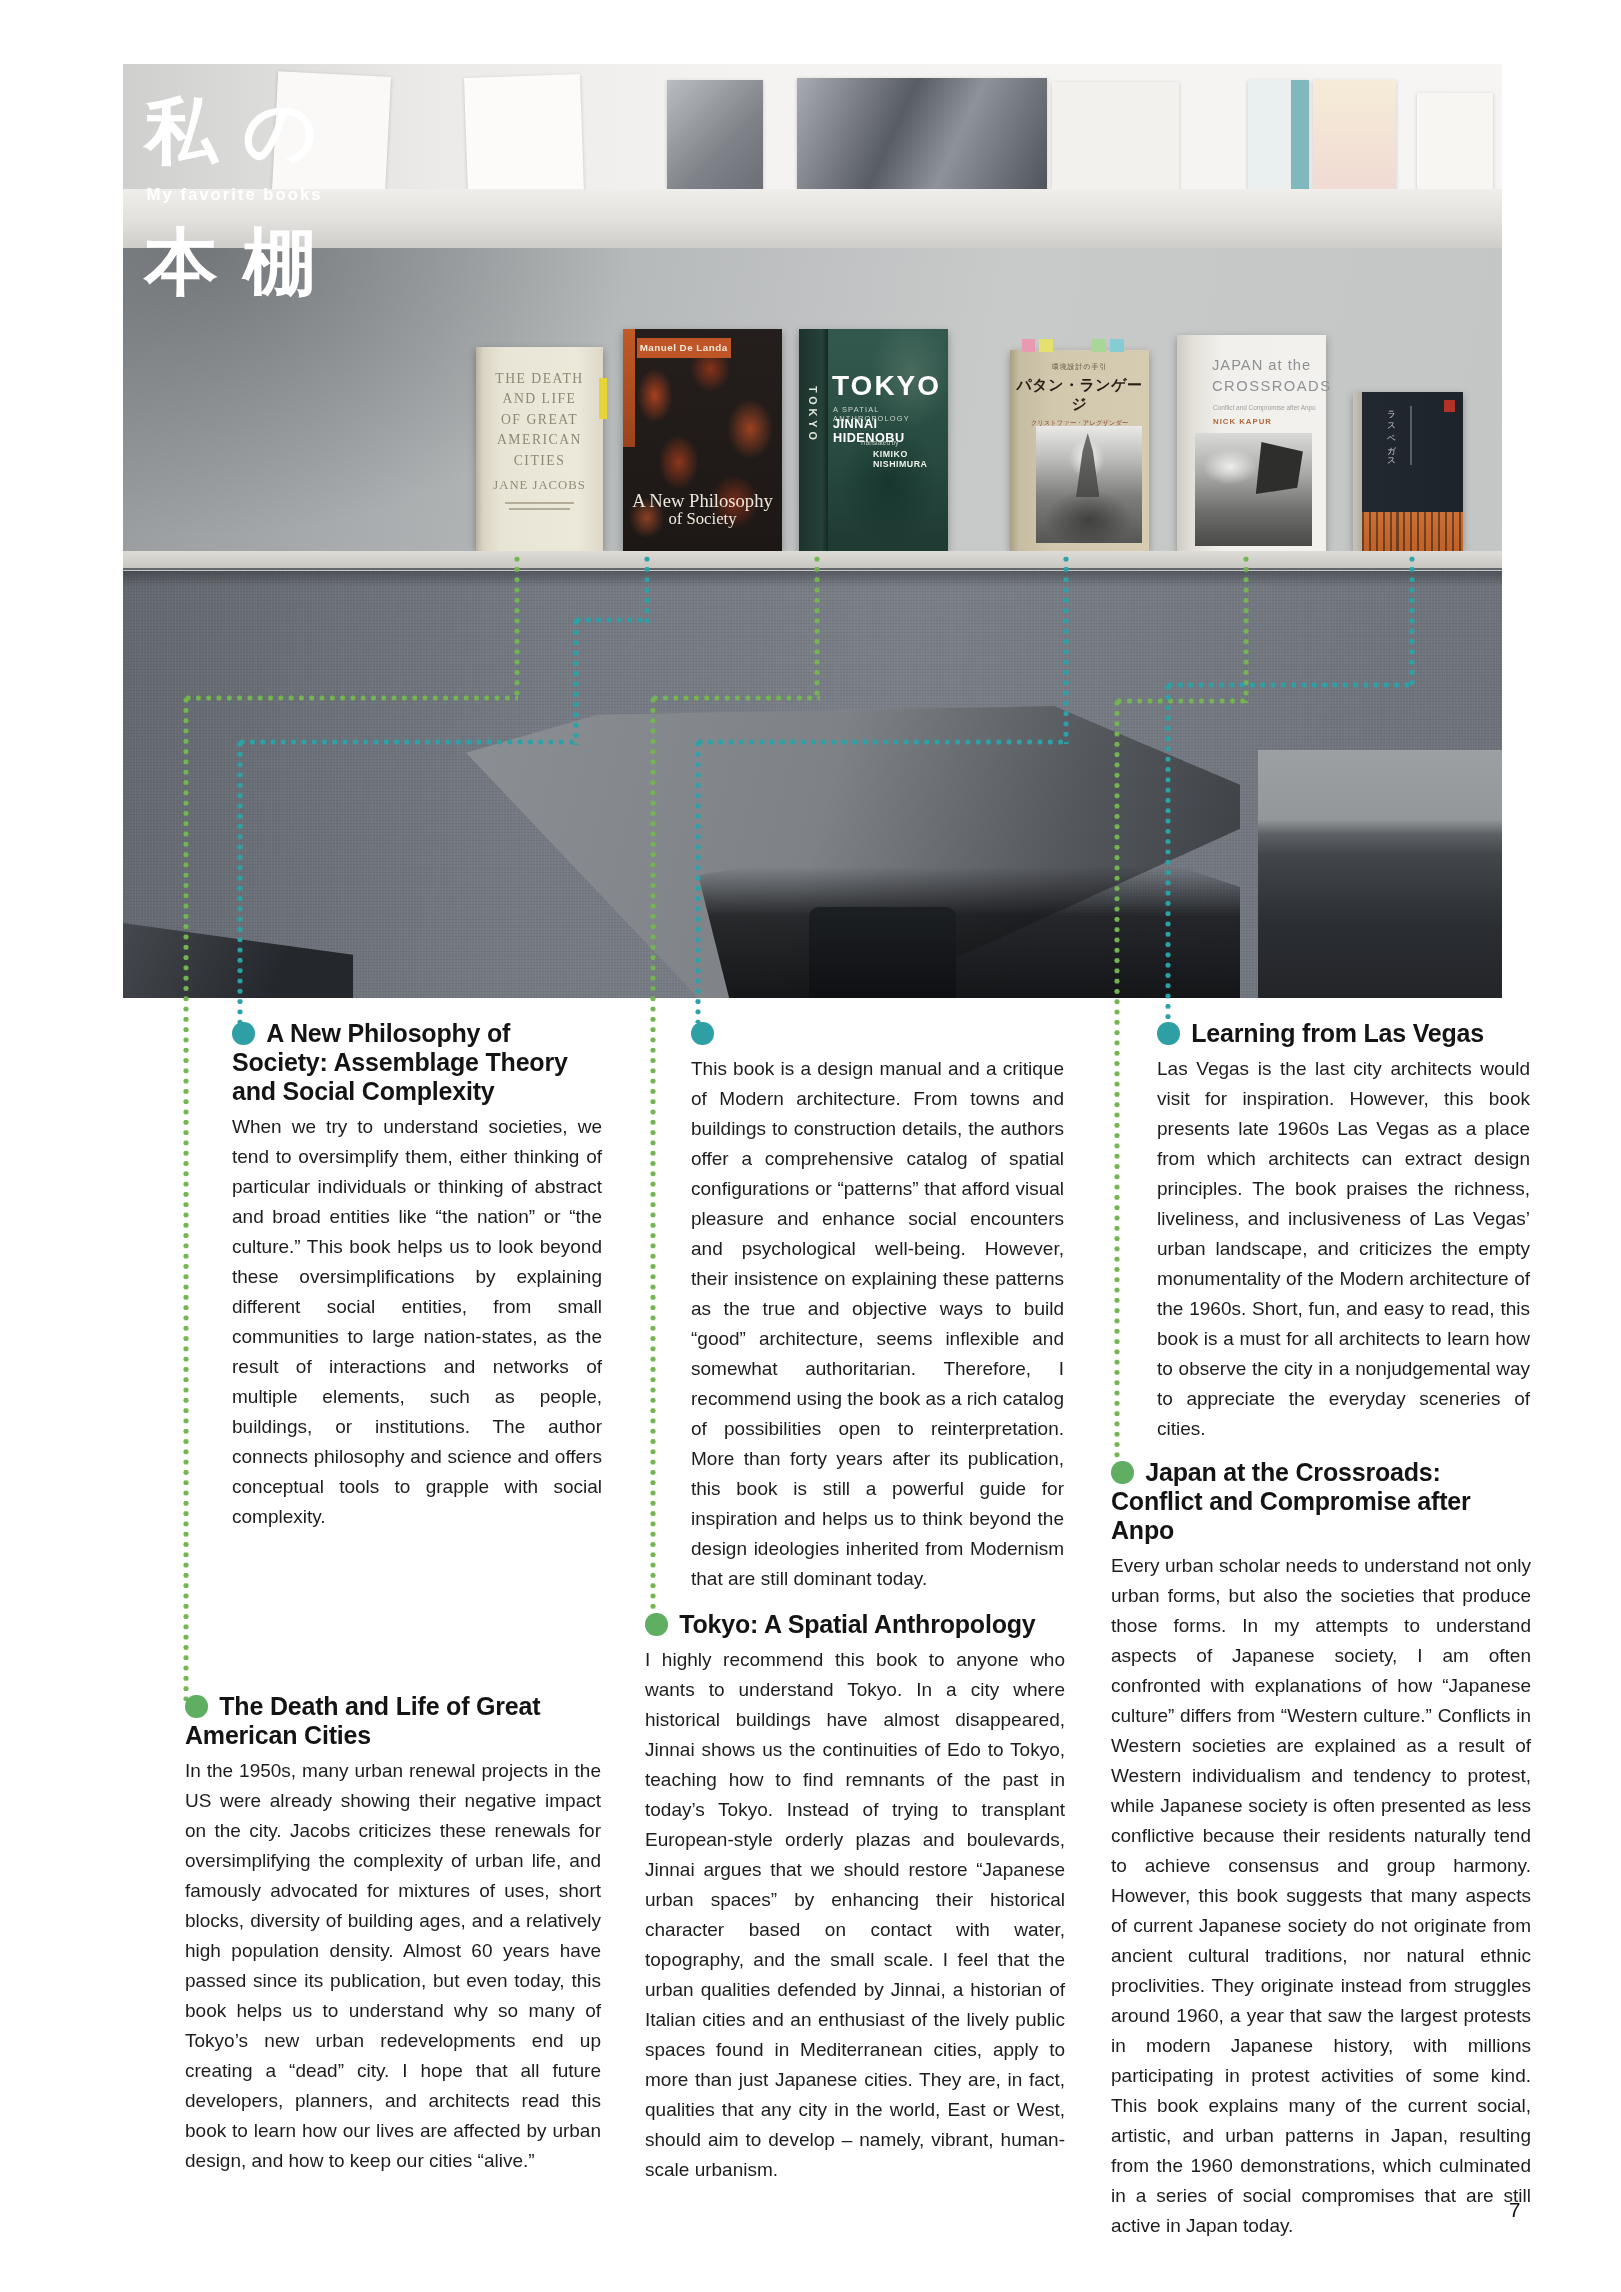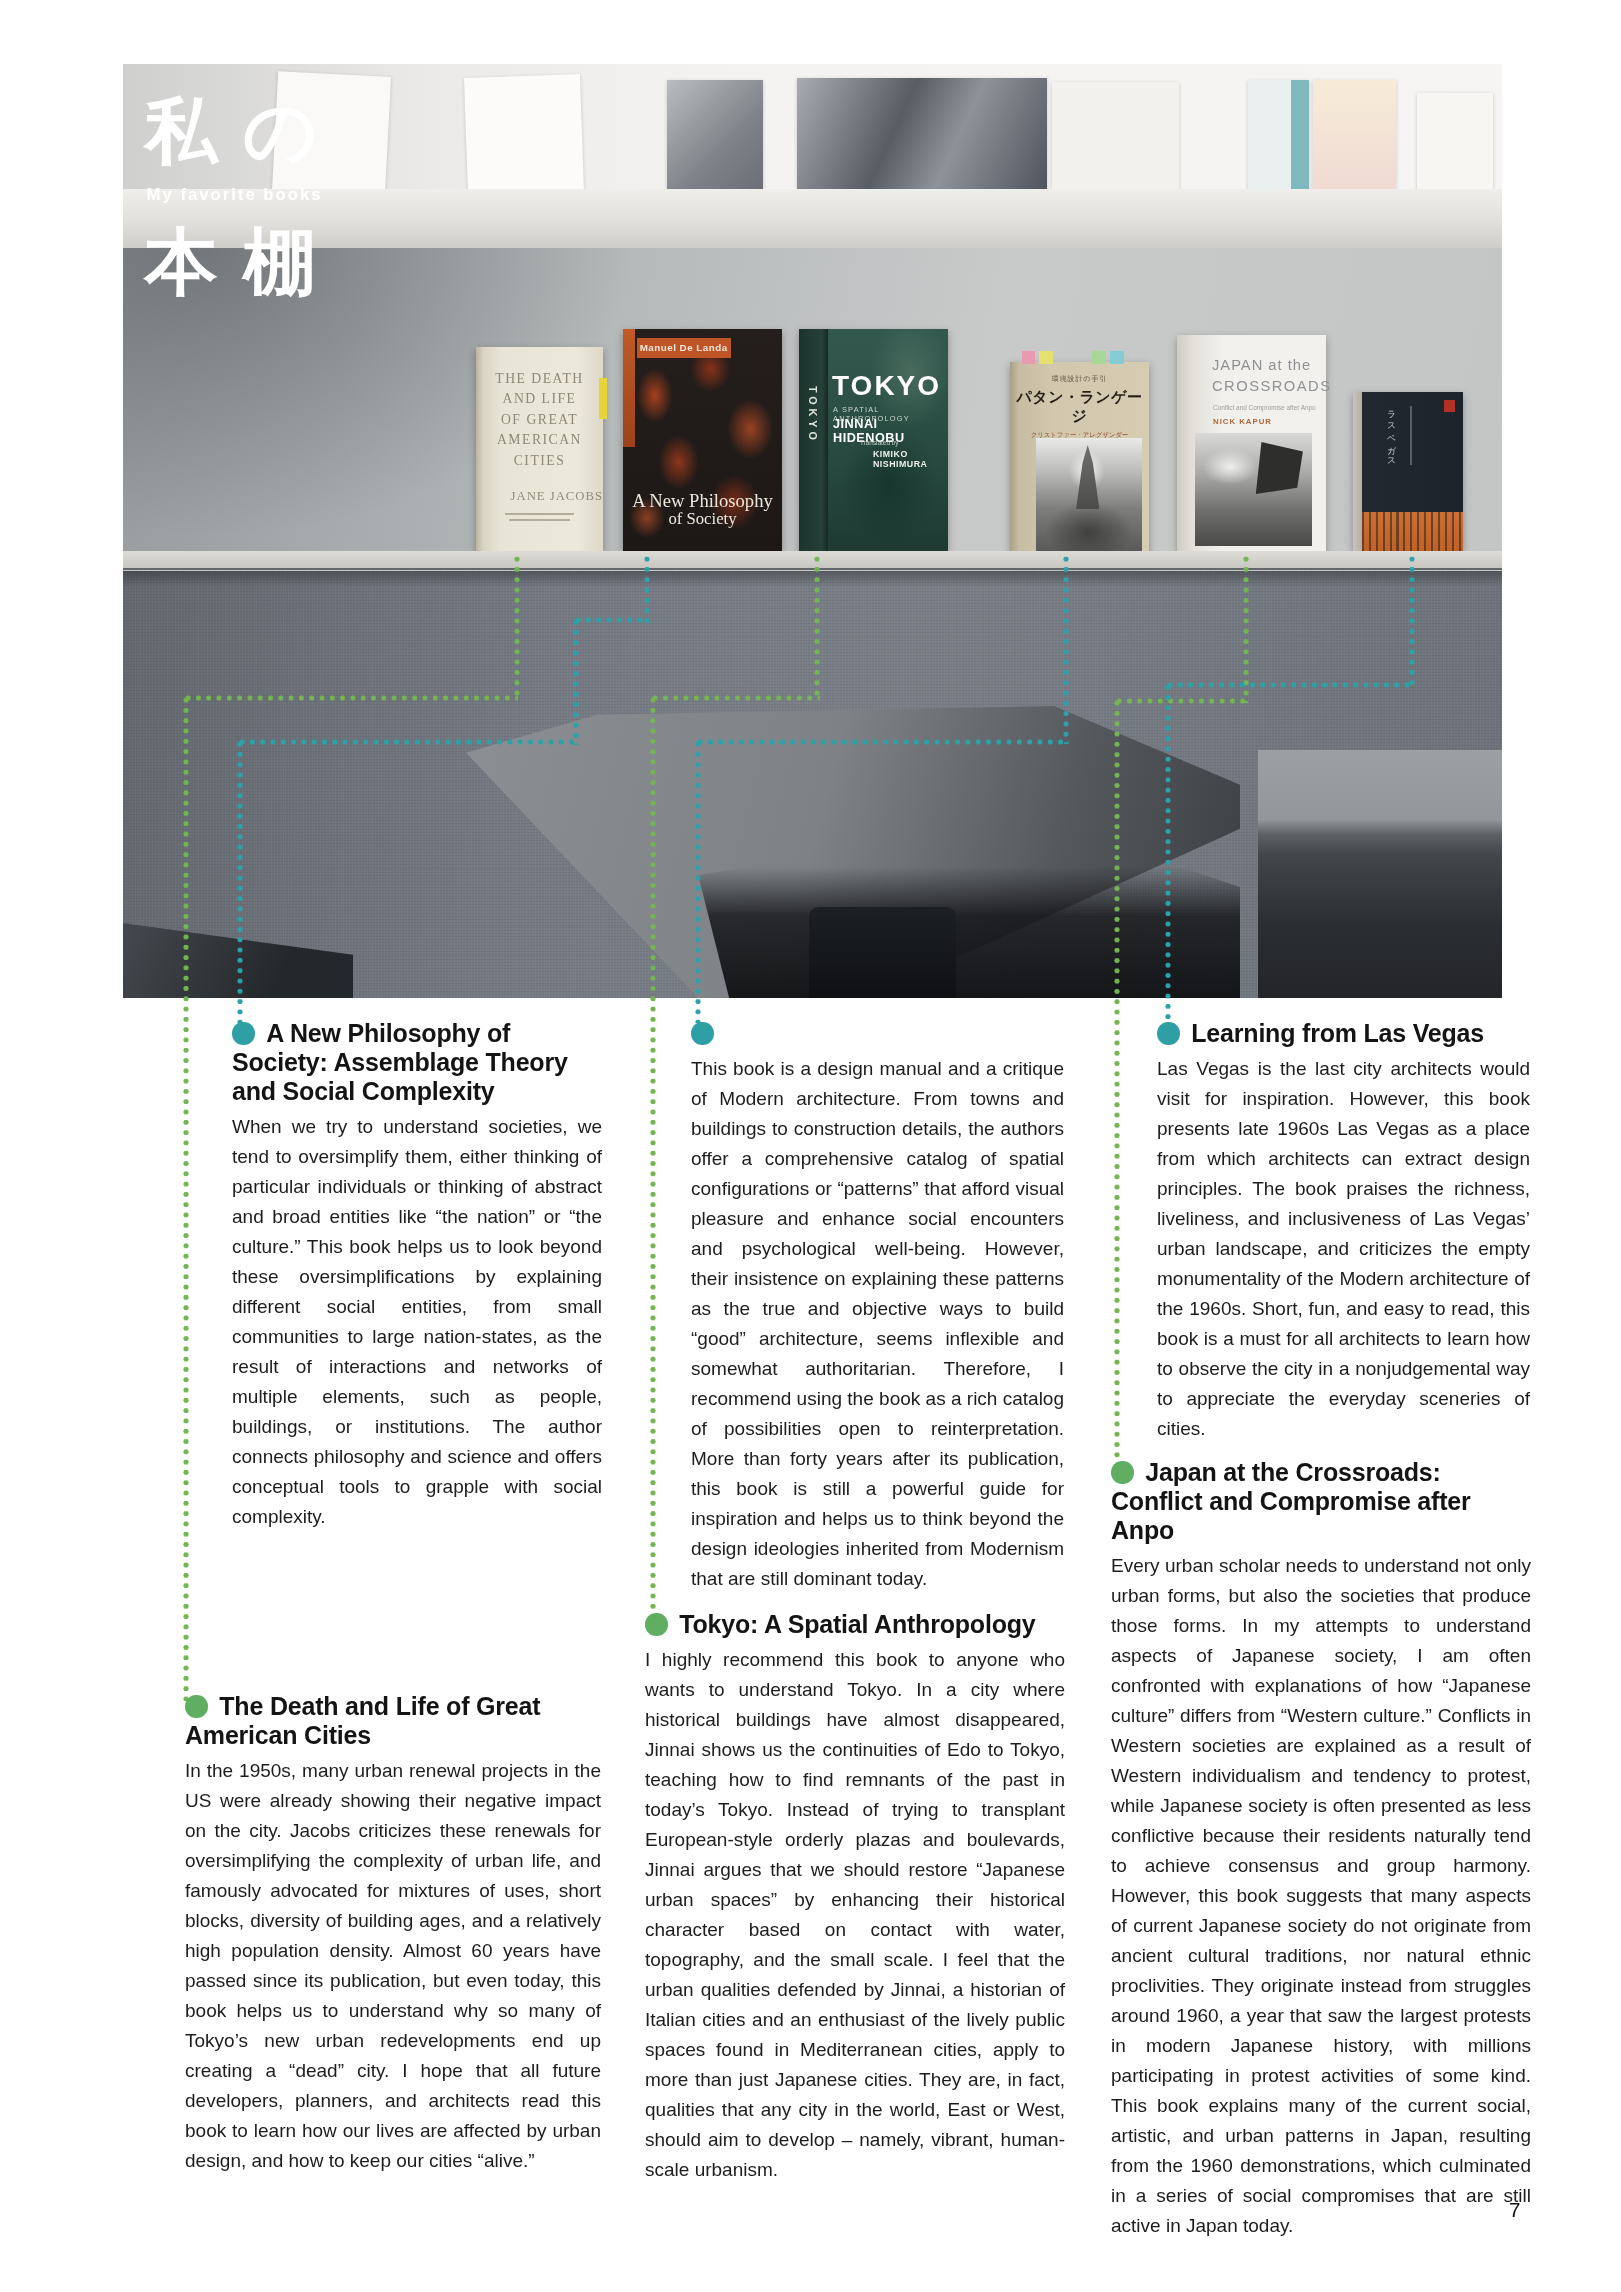--- a/index.html
+++ b/index.html
@@ -47,21 +47,21 @@
            font-family:"DejaVu Sans","Liberation Sans",sans-serif;}
   .m-sub{font-weight:700;font-size:16.7px;letter-spacing:2px;margin:7.8px 0 9.8px 2px;white-space:nowrap;}
 
   
   .book{position:absolute;box-shadow:0 2.9px 7.8px rgba(0,0,0,.30);}
   
   .b1{left:353px;top:283px;width:127px;height:204px;
       background:linear-gradient(90deg,#b9b4a2 0,#d9d4c2 6.9px,#e9e5d6 20%,#ece8da 80%,#ddd8c8 100%);}
   .b1 .tt{margin-top:21.6px;text-align:center;font-family:"Liberation Serif","DejaVu Serif",serif;
           font-size:13.7px;line-height:20.6px;letter-spacing:1.5px;color:#8e8875;}
-  .b1 .au{margin-top:17px;text-align:right;font-family:"Liberation Serif","DejaVu Serif",serif;
+  .b1 .au{margin-top:6px;text-align:center;font-family:"Liberation Serif","DejaVu Serif",serif;
           font-size:12.7px;letter-spacing:1px;color:#918b78;}
   .b1 .cap{margin:9.8px auto 0;width:69px;height:2px;background:#b2ac98;}
   .b1 .cap2{margin:3.9px auto 0;width:61px;height:2px;background:#b2ac98;}
   .b1 .tab-y{position:absolute;right:-3.9px;top:31px;width:7.8px;height:41px;background:#e7d437;}
   
   .b2{left:500px;top:265px;width:159px;height:222px;background:
       radial-gradient(25.5px 39px at 20% 30%,rgba(190,70,30,.85),rgba(190,70,30,0) 70%),
       radial-gradient(29px 33px at 55% 18%,rgba(160,55,25,.8),rgba(160,55,25,0) 70%),
       radial-gradient(33px 43px at 80% 45%,rgba(185,75,35,.8),rgba(185,75,35,0) 70%),
       radial-gradient(29px 39px at 35% 60%,rgba(170,60,28,.8),rgba(170,60,28,0) 70%),
@@ -83,21 +83,21 @@
   .b3 .spine{position:absolute;left:0;top:0;width:29px;height:100%;
              background:linear-gradient(90deg,#1c332c,#254139 80%,#16281f);}
   .b3 .spine span{position:absolute;left:7.8px;top:57px;writing-mode:vertical-rl;color:#dfe5de;
              font-size:10.8px;font-weight:700;letter-spacing:3.9px;}
   .b3 .title{position:absolute;left:33px;top:41px;color:#fff;font-weight:800;font-size:28px;letter-spacing:2px;}
   .b3 .sub{position:absolute;left:34px;top:76px;color:#cdd6cc;font-size:7.4px;letter-spacing:1.2px;}
   .b3 .au{position:absolute;left:34px;top:88px;color:#fff;font-weight:700;font-size:12.7px;letter-spacing:0.5px;}
   .b3 .tl{position:absolute;left:61px;top:110px;color:#c4cfc4;font-size:6.4px;}
   .b3 .tr{position:absolute;left:51px;top:120px;color:#eef2ec;font-weight:700;font-size:8.8px;letter-spacing:0.5px;padding-left:23px;}
   
-  .b4{left:887px;top:298px;width:139px;height:201px;
+  .b4{left:887px;top:286px;width:139px;height:201px;
       background:linear-gradient(90deg,#a99f86 0,#c6bca1 8.8px,#d2c8ad 30%,#d5ccb2 100%);}
   .b4 .tab{position:absolute;top:-10.8px;width:13.7px;height:12.7px;}
   .b4 .top{margin-top:11.8px;text-align:center;font-size:6.9px;color:#52493a;letter-spacing:1px;}
   .b4 .title{margin-top:3.9px;text-align:center;font-size:15px;font-weight:700;color:#241e15;letter-spacing:0.5px;
              font-family:"DejaVu Sans","Liberation Sans",sans-serif;}
   .b4 .by{margin-top:4.9px;text-align:center;font-size:6.4px;color:#8c4238;}
   .b4 .photo{position:absolute;left:25.5px;right:6.9px;top:76px;bottom:7.8px;background:
       radial-gradient(25.5px 29px at 48% 28%,rgba(250,250,250,.9),rgba(250,250,250,0) 70%),
       radial-gradient(59px 39px at 50% 80%,rgba(30,30,30,.55),rgba(30,30,30,0) 75%),
       linear-gradient(180deg,#e9e9e7 0%,#b9b9b7 30%,#7e7e7c 60%,#565654 100%);}

